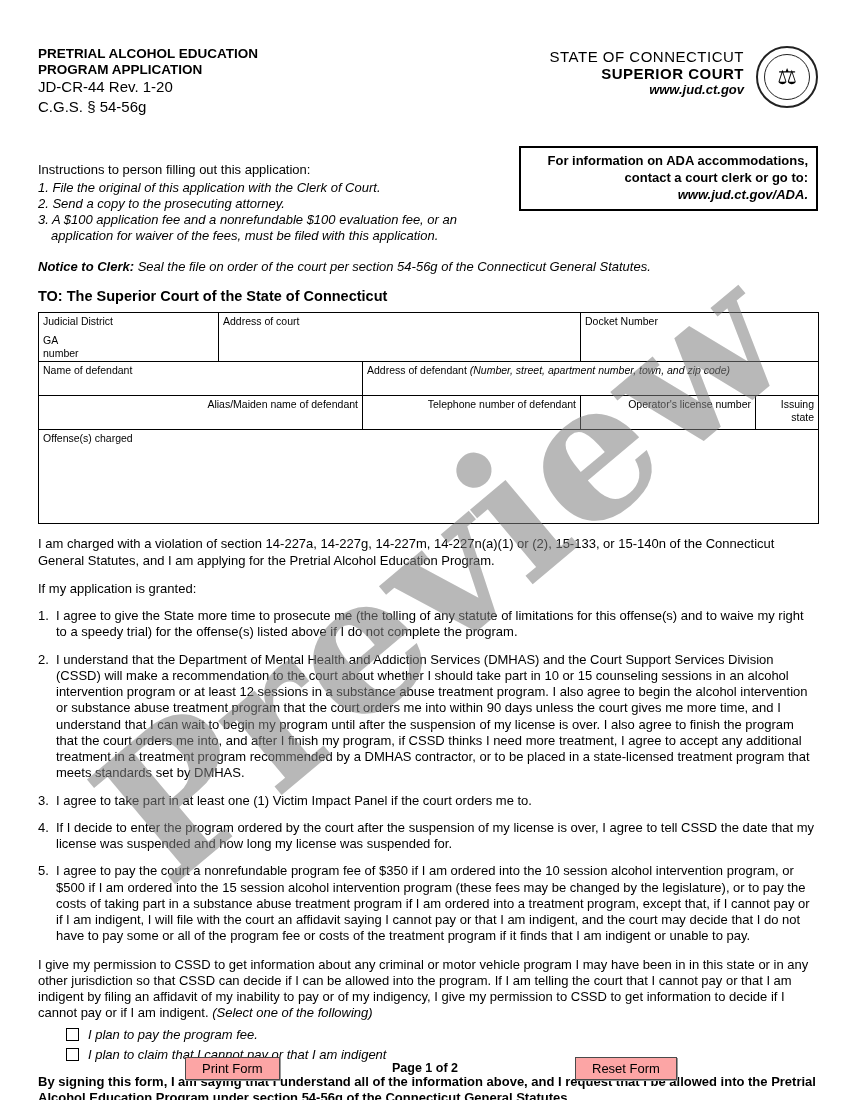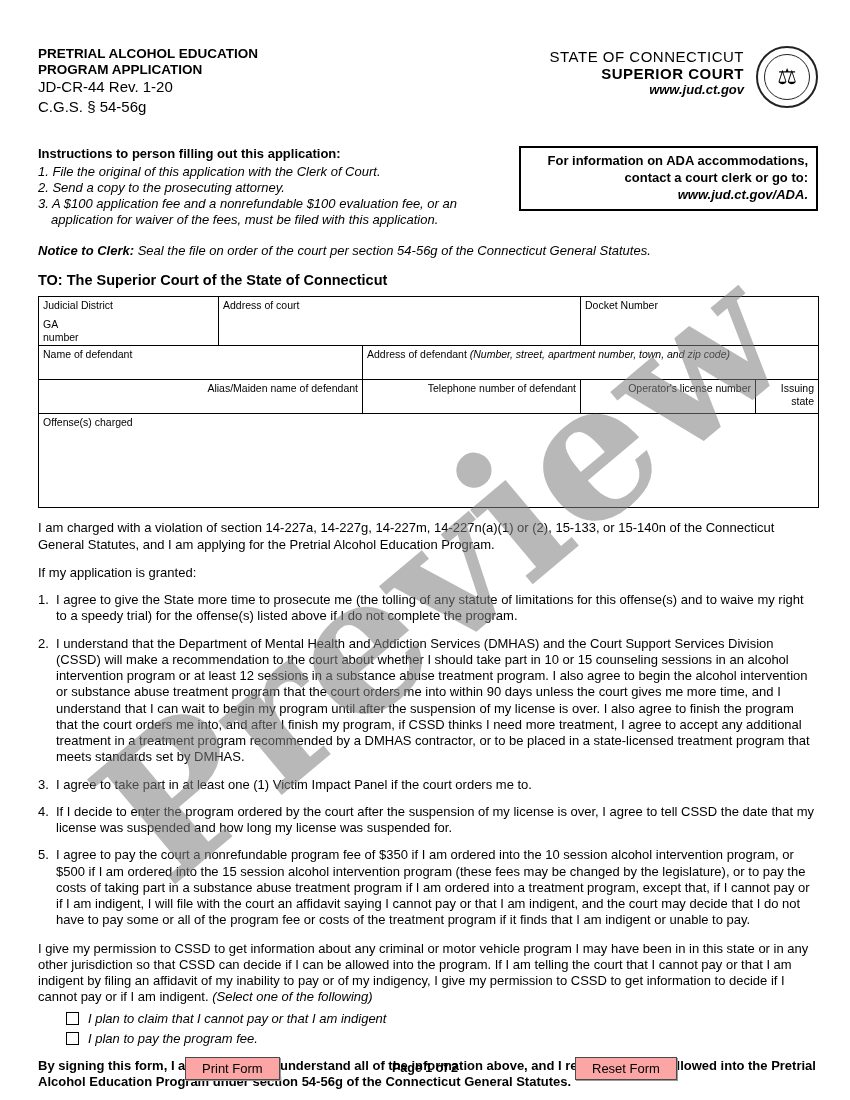--- a/index.html
+++ b/index.html
@@ -22,21 +22,21 @@
   .hdr-right .court { font-size:15px; font-weight:bold; letter-spacing:.5px; }
   .hdr-right .site  { font-size:13px; font-weight:bold; font-style:italic; }
   .seal { width:62px; height:62px; border:2px solid #222; border-radius:50%;
           display:flex; align-items:center; justify-content:center; flex:0 0 auto; }
   .seal-inner { width:46px; height:46px; border:1px solid #222; border-radius:50%;
           display:flex; align-items:center; justify-content:center; font-size:22px; }
 
   
   .instr-wrap { display:flex; margin-top:30px; }
   .instr { width:472px; }
-  .instr-h { font-weight:bold; margin-bottom:3px; }
+  .instr-h { font-weight:normal; margin-bottom:3px;margin-top:16px; }
   .instr-item { font-style:italic; line-height:1.22; padding-left:13px; text-indent:-13px; }
   .ada-box { margin-left:24px; width:308px; border:2px solid #000; padding:5px 8px;
              font-weight:bold; line-height:1.3; align-self:flex-start;text-align:right; }
   .ada-link { font-style:italic; }
 
   .notice { margin-top:16px; font-style:italic; }
   .notice b { font-weight:bold; }
   .to-head { margin-top:14px; font-size:14.5px; font-weight:bold; }
 
   
@@ -202,25 +202,25 @@
       <span class="num">5.</span>
       <span class="txt">I agree to pay the court a nonrefundable program fee of $350 if I am ordered into the 10 session alcohol intervention program, or $500 if I am ordered into the 15 session alcohol intervention program (these fees may be changed by the legislature), or to pay the costs of taking part in a substance abuse treatment program if I am ordered into a treatment program, except that, if I cannot pay or if I am indigent, I will file with the court an affidavit saying I cannot pay or that I am indigent, and the court may decide that I do not have to pay some or all of the program fee or costs of the treatment program if it finds that I am indigent or unable to pay.</span>
     </div>
 
     <div class="para">
       <span>I give my permission to CSSD to get information about any criminal or motor vehicle program I may have been in in this state or in any other jurisdiction so that CSSD can decide if I can be allowed into the program. If I am telling the court that I cannot pay or that I am indigent by filing an affidavit of my inability to pay or of my indigency, I give my permission to CSSD to get information to decide if I cannot pay or if I am indigent. </span><span class="sel-note">(Select one of the following)</span>
     </div>
 
     <div class="chk-row">
       <span class="chk"></span>
-      <span class="chk-label">I plan to claim that I cannot pay or that I am indigent</span>
+      <span class="chk-label">I plan to pay the program fee.</span>
     </div>
     <div class="chk-row">
       <span class="chk"></span>
-      <span class="chk-label">I plan to pay the program fee.</span>
+      <span class="chk-label">I plan to claim that I cannot pay or that I am indigent</span>
     </div>
 
     <div class="para bold-para">By signing this form, I am saying that I understand all of the information above, and I request that I be allowed into the Pretrial Alcohol Education Program under section 54-56g of the Connecticut General Statutes.</div>
 
     <table class="sig">
       <colgroup>
           <col style="width:186px">
           <col style="width:258px">
           <col style="width:114px">
           <col style="width:222px">

